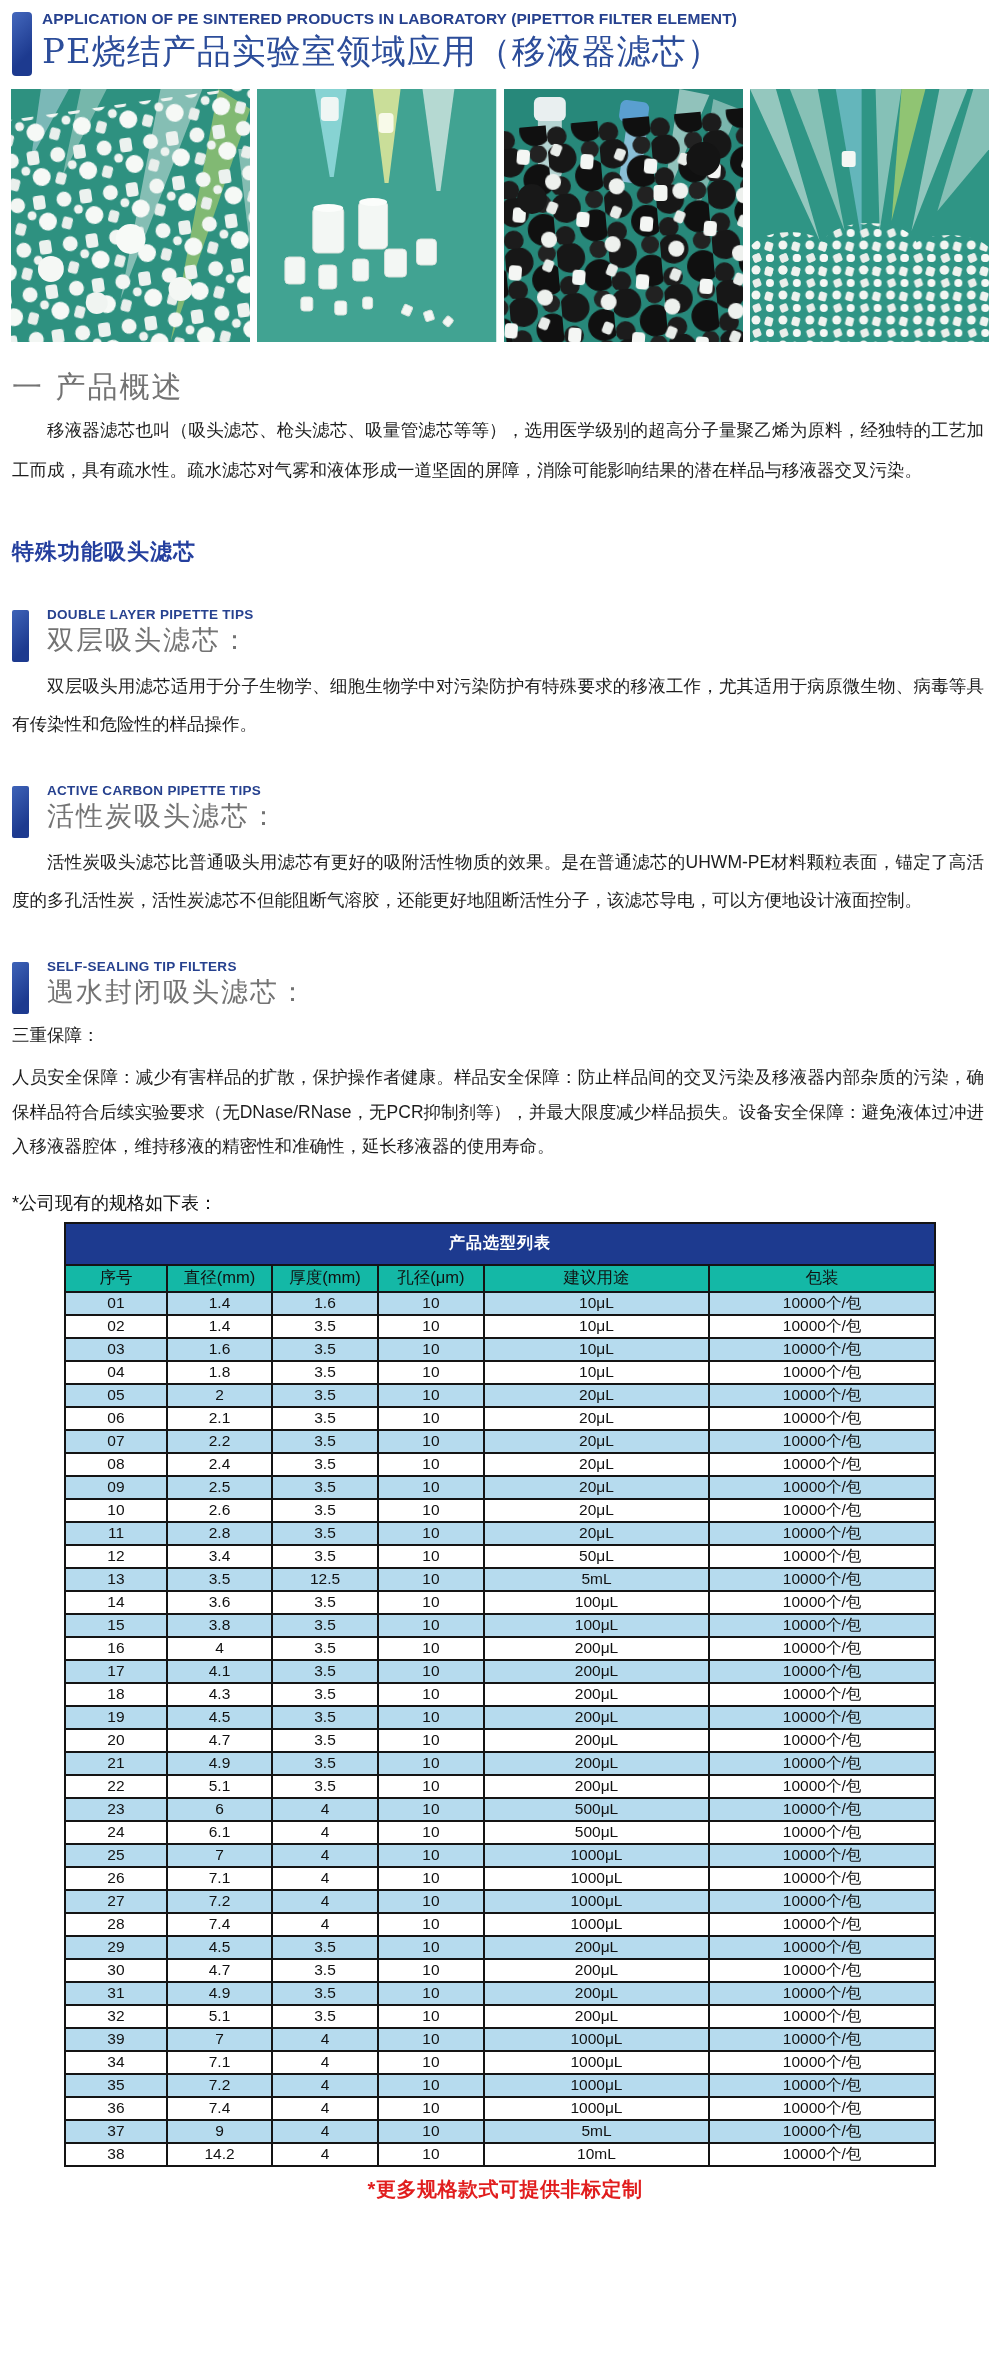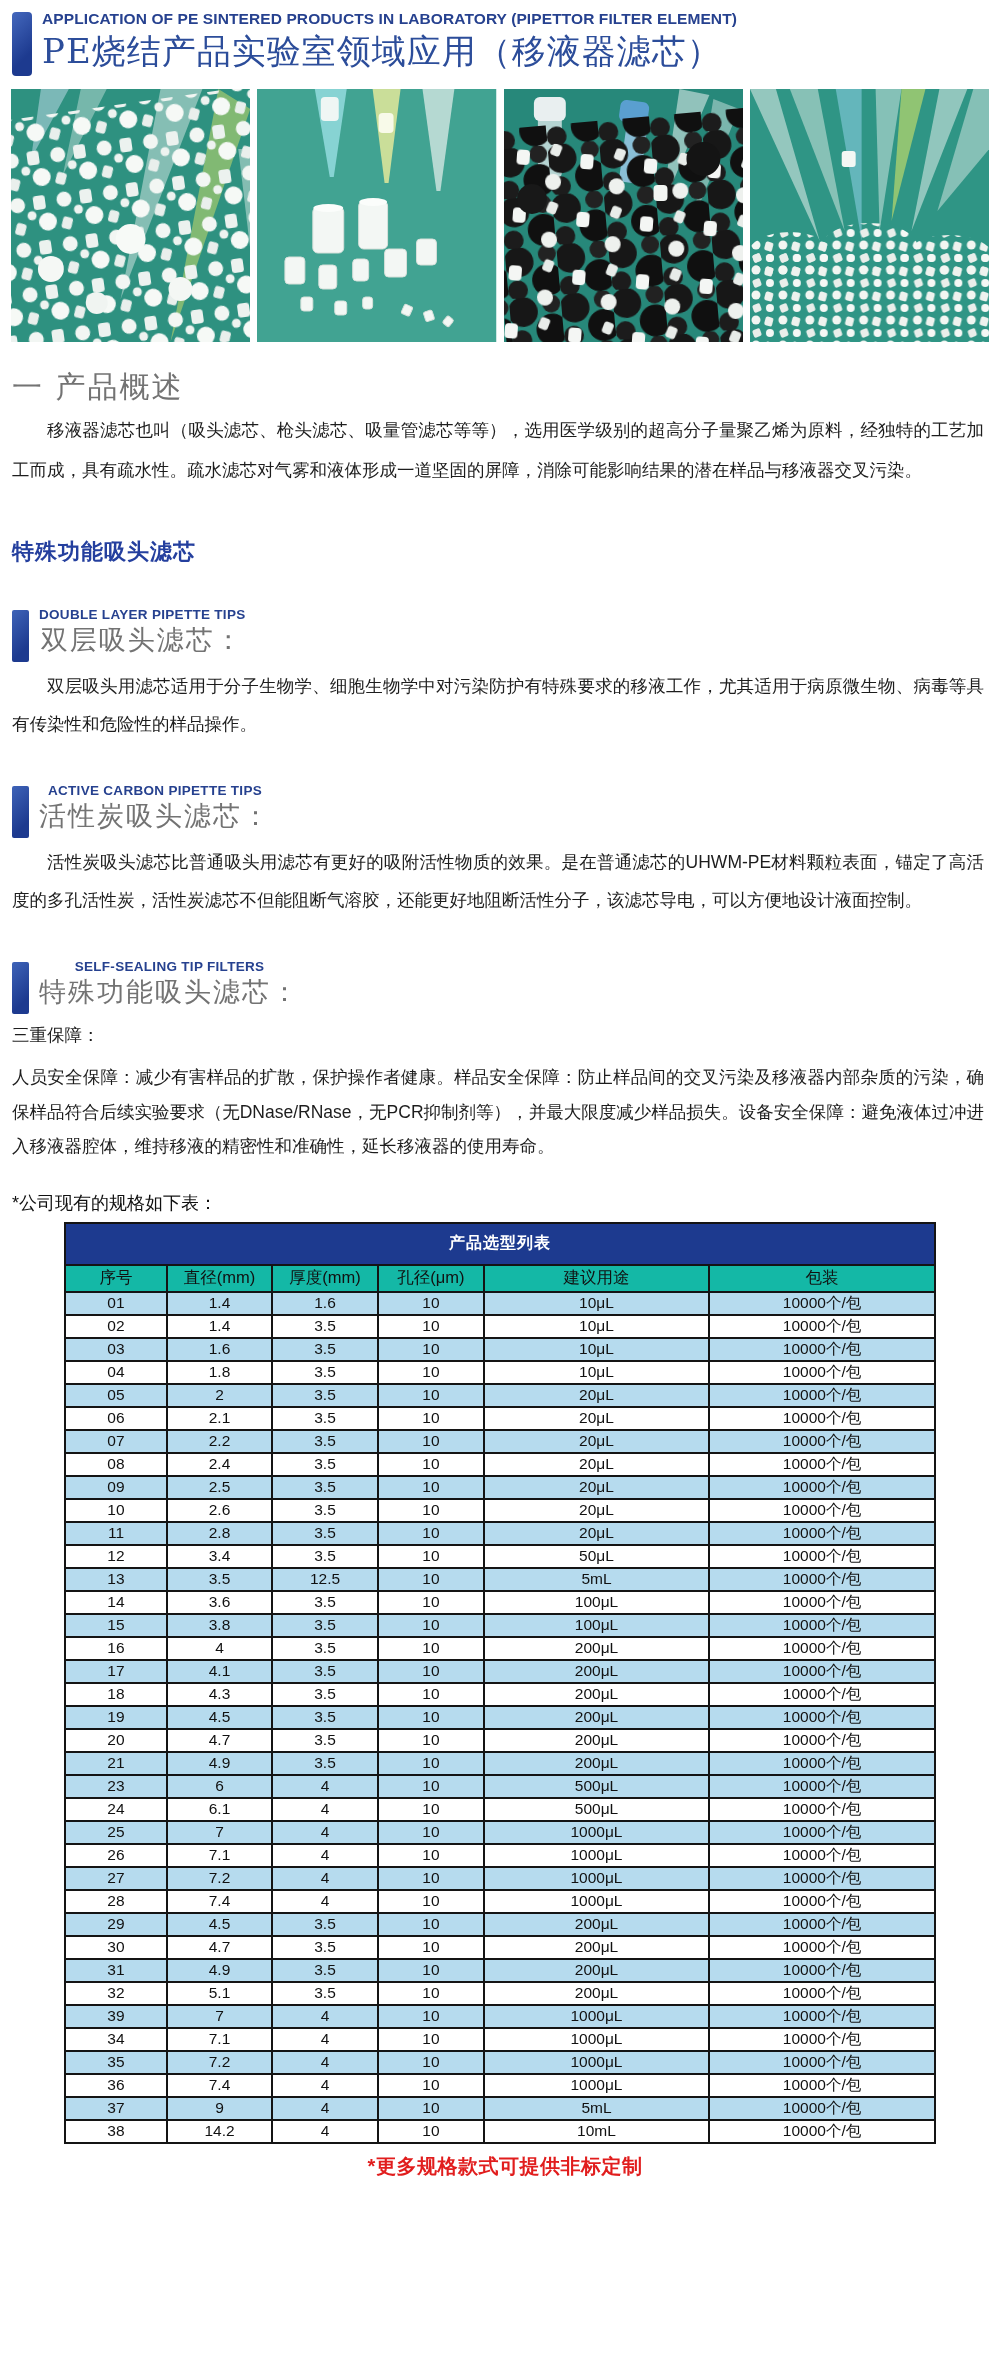--- a/index.html
+++ b/index.html
@@ -28,21 +28,21 @@
   .desc h2 { font-size:30px; line-height:38px; margin:3px 0 4px 0; }
   p.body { font-size:17.5px; line-height:40px; color:#1d1d1d; text-align:justify; }
   .indent { text-indent:2em; }
 
   .special { font-size:22px; font-weight:bold; color:#243f9e; margin:47px 0 0 12px; letter-spacing:1px; }
 
   .sub { margin:40px 16px 0 12px; }
   .sub-head { display:flex; align-items:flex-start; }
   .sub-bar { width:17px; height:52px; border-radius:2px; margin-top:3px;
              background:linear-gradient(135deg,#3e63b8 0%,#1d3a8f 75%); }
-  .sub-head-text { margin-left:10px;text-align:center; }
+  .sub-head-text { margin-left:18px; }
   .sub-head-text h4 { font-size:27px; line-height:36px; }
   .sub p.body { line-height:38px; margin-top:5px; }
   .triple { font-size:17.5px; color:#1d1d1d; line-height:30px; margin-top:6px; }
   .sub3 p.body { line-height:34.5px; text-indent:0; margin-top:10px; }
 
   
   .table-note { font-size:18px; color:#101010; margin:27px 0 7px 12px; }
   table.spec { width:870px; margin:0 auto; border-collapse:collapse; table-layout:fixed; }
   table.spec th, table.spec td { border:2px solid #141414; text-align:center; vertical-align:middle; padding:0; }
   tr.title-row th { background:#1d3a8f; color:#ffffff; font-size:16px; font-weight:bold; height:42px; letter-spacing:1px; }
@@ -196,21 +196,21 @@
       </div>
     </div>
     <p class="body indent">活性炭吸头滤芯比普通吸头用滤芯有更好的吸附活性物质的效果。是在普通滤芯的UHWM-PE材料颗粒表面，锚定了高活度的多孔活性炭，活性炭滤芯不但能阻断气溶胶，还能更好地阻断活性分子，该滤芯导电，可以方便地设计液面控制。</p>
   </div>
 
   <div class="sub sub3">
     <div class="sub-head">
       <div class="sub-bar"></div>
       <div class="sub-head-text">
         <div class="eyebrow">SELF-SEALING TIP FILTERS</div>
-        <h4 class="serifhead">特殊功能吸头滤芯：</h4>
+        <h4 class="serifhead">遇水封闭吸头滤芯：</h4>
       </div>
     </div>
     <div class="triple">三重保障：</div>
     <p class="body">人员安全保障：减少有害样品的扩散，保护操作者健康。样品安全保障：防止样品间的交叉污染及移液器内部杂质的污染，确保样品符合后续实验要求（无DNase/RNase，无PCR抑制剂等），并最大限度减少样品损失。设备安全保障：避免液体过冲进入移液器腔体，维持移液的精密性和准确性，延长移液器的使用寿命。</p>
   </div>
 
   <p class="table-note">*公司现有的规格如下表：</p>
 
   <table class="spec">
     <colgroup>
@@ -396,20 +396,28 @@
           <td>10000个/包</td>
         </tr>
         <tr class="alt">
           <td>21</td>
           <td>4.9</td>
           <td>3.5</td>
           <td>10</td>
           <td>200μL</td>
           <td>10000个/包</td>
         </tr>
+        <tr>
+          <td>22</td>
+          <td>5.1</td>
+          <td>3.5</td>
+          <td>10</td>
+          <td>200μL</td>
+          <td>10000个/包</td>
+        </tr>
         <tr class="alt">
           <td>23</td>
           <td>6</td>
           <td>4</td>
           <td>10</td>
           <td>500μL</td>
           <td>10000个/包</td>
         </tr>
         <tr>
           <td>24</td>

